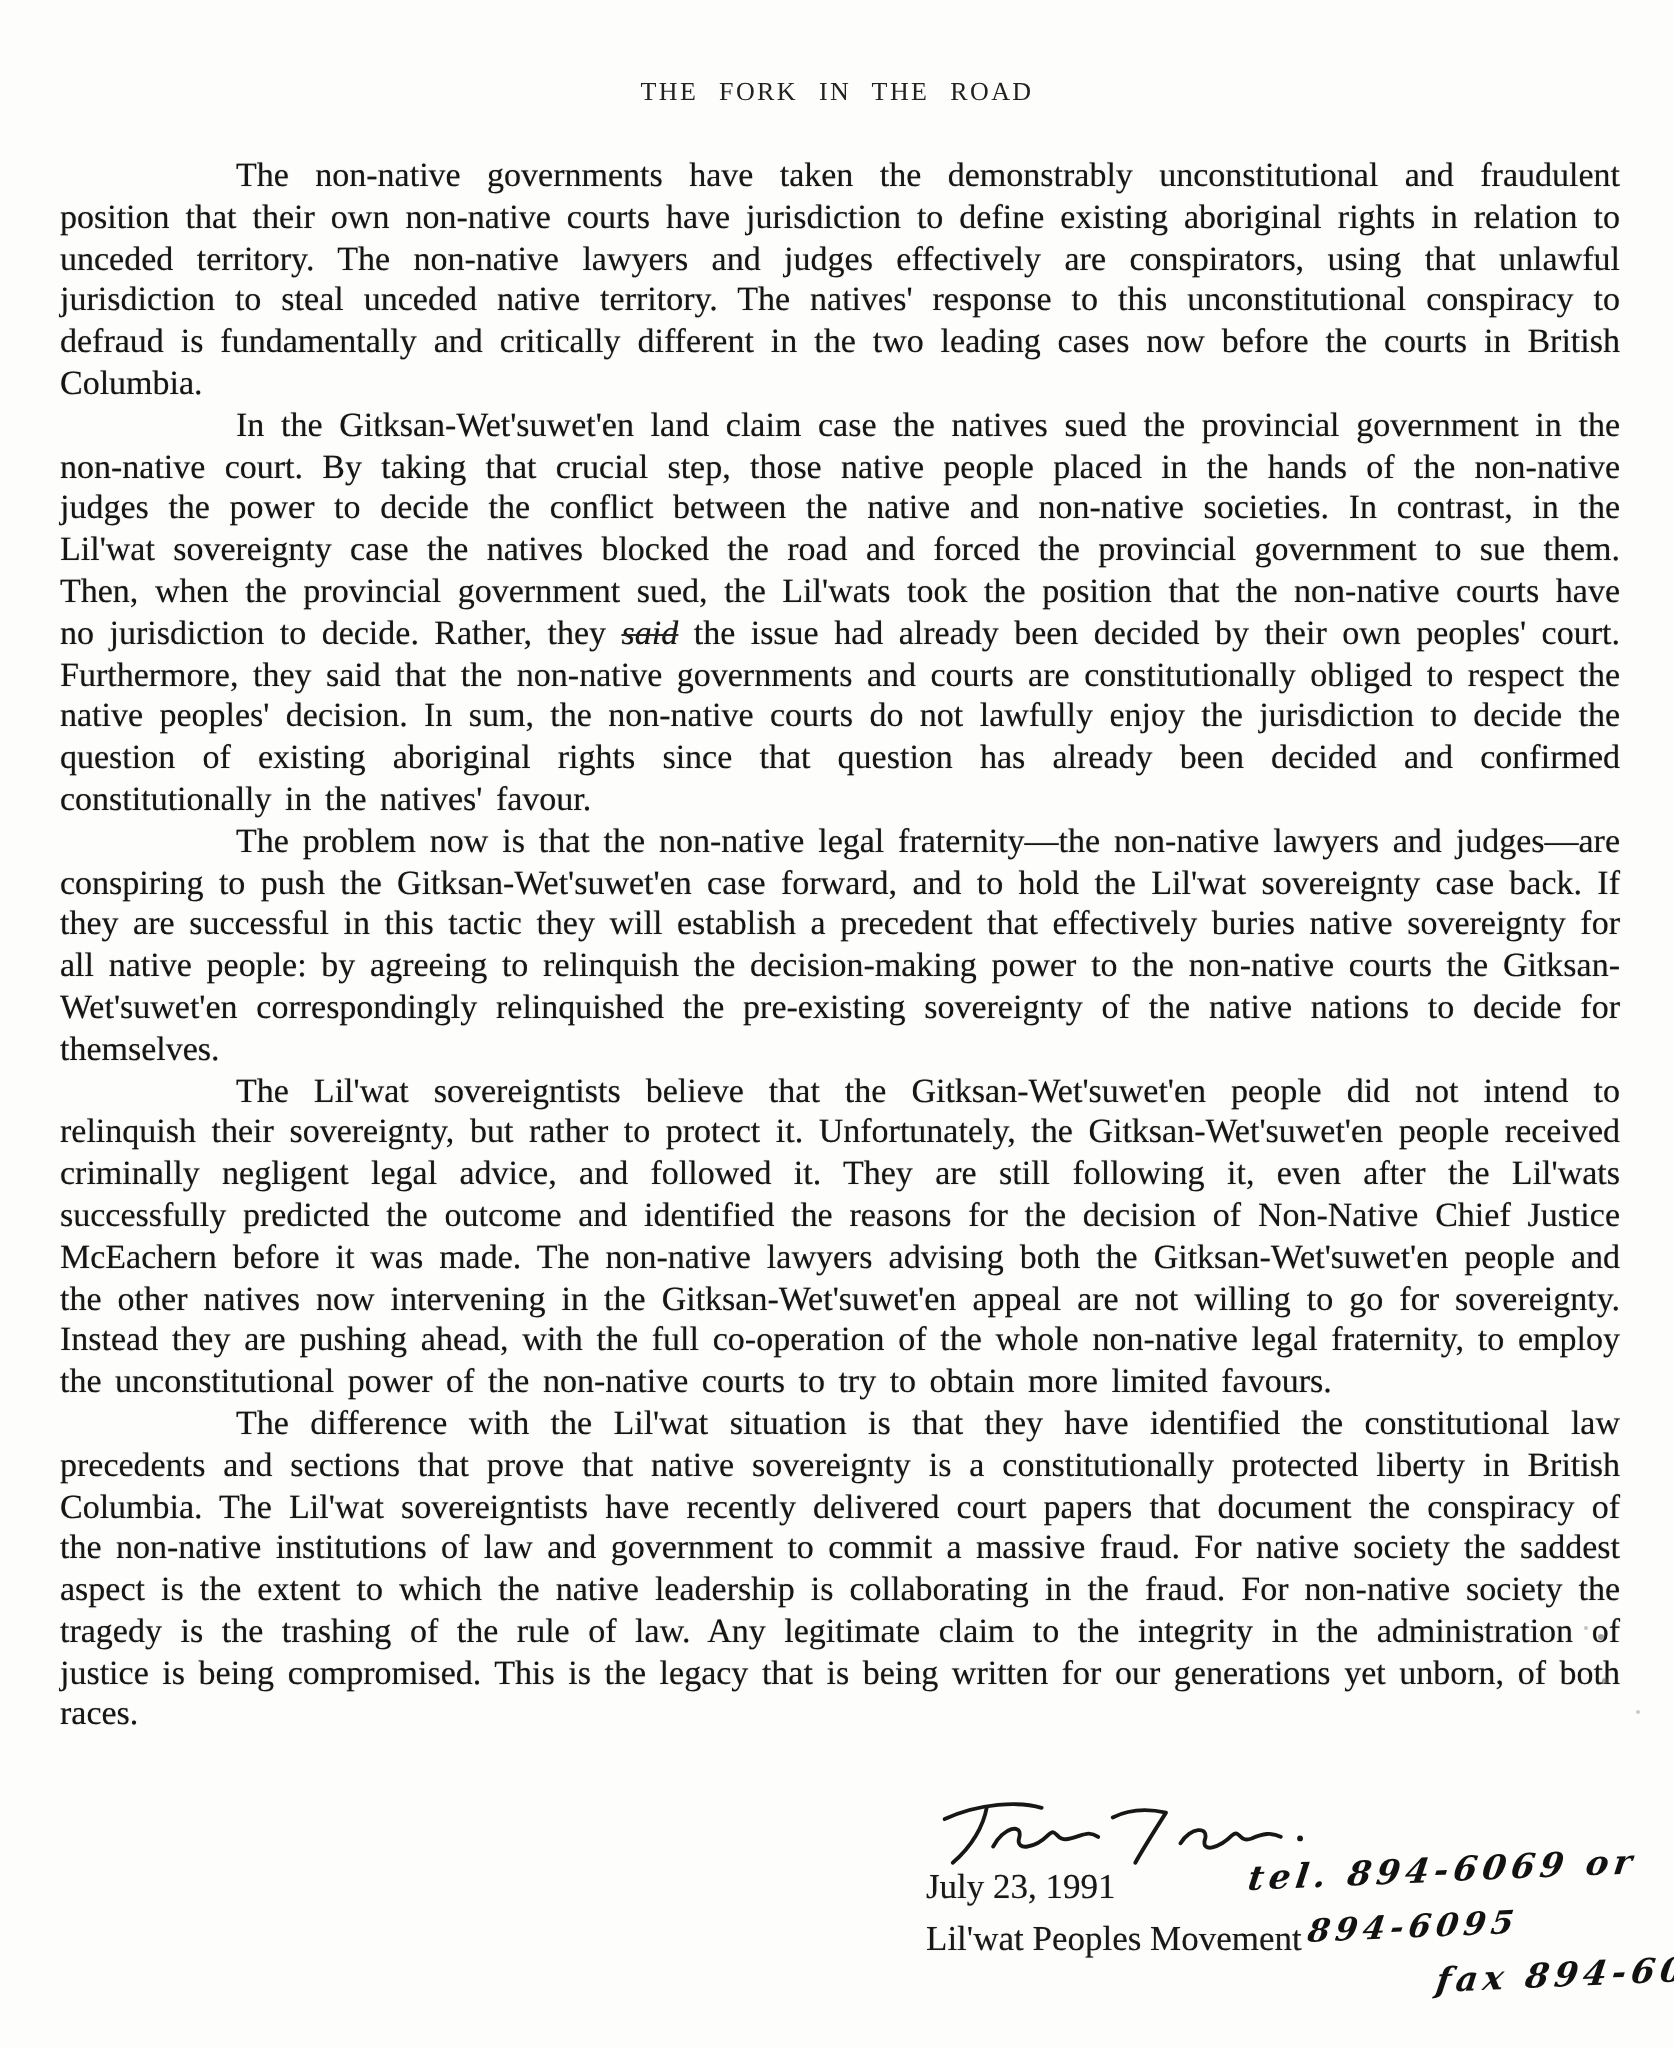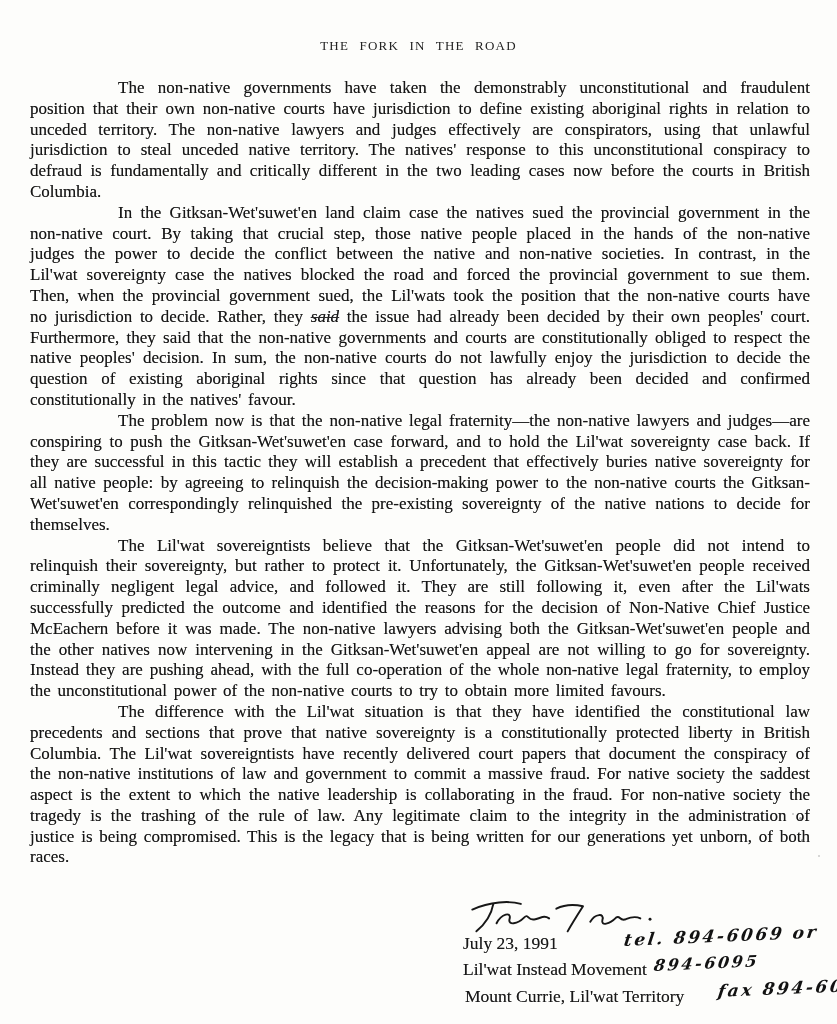--- a/index.html
+++ b/index.html
@@ -115,24 +115,23 @@
       <path d="M30 11 C 28 22, 21 35, 9 45"></path>
       <path d="M34 35 C 40 23, 53 20, 50 30 C 48 38, 60 36, 68 28 C 74 22, 72 33, 82 30 C 90 28, 93 25, 99 29"></path>
       <path d="M108 17 C 120 11, 132 12, 141 14 C 134 25, 127 36, 122 45"></path>
       <path d="M150 33 C 156 23, 168 22, 165 31 C 163 39, 174 36, 182 28 C 187 24, 186 33, 194 30 C 201 27, 206 26, 212 29"></path>
       <circle cx="224" cy="30" r="1.8" fill="#171717" stroke="none"></circle>
     </svg>
 
     <div class="typed-line date-line">July 23, 1991</div>
     <div class="hand tel-line">tel. 894-6069 or</div>
 
-    <div class="typed-line org-line">Lil'wat Instead Movement</div>
+    <div class="typed-line org-line">Lil'wat Peoples Movement</div>
     <div class="hand tel2-line">894-6095</div>
 
-    <div class="typed-line loc-line">Mount Currie, Lil'wat Territory</div>
     <div class="hand fax-line">fax 894-6069</div>
 
   </div>
 
   <div class="speck speck1"></div>
   <div class="speck speck2"></div>
   <div class="speck speck3"></div>
   <div class="speck speck4"></div>
 
 </div>

